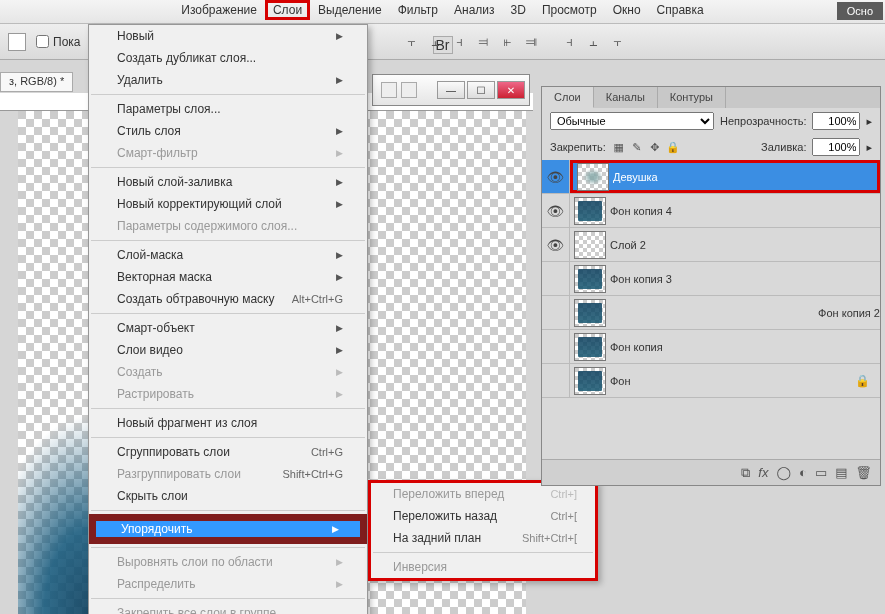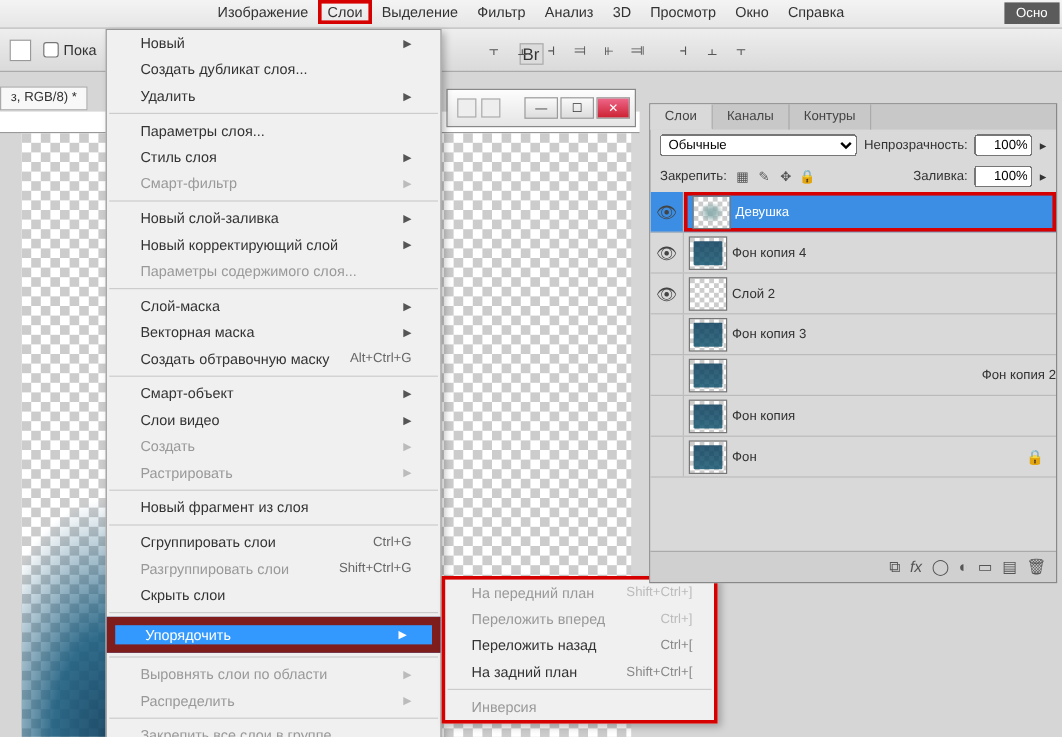--- a/index.html
+++ b/index.html
@@ -228,24 +228,20 @@
       <span class="arrow">▶</span>
     </div>
     <div class="sep"></div>
     <div class="mi disabled">
       <span>Закрепить все слои в группе...</span>
     </div>
   </div>
 
 <div class="submenu highlighted-box" id="submenu">
     <div class="mi disabled">
-      <span>На передний план</span>
-      <span class="shortcut">Shift+Ctrl+]</span>
-    </div>
-    <div class="mi disabled">
       <span>Переложить вперед</span>
       <span class="shortcut">Ctrl+]</span>
     </div>
     <div class="mi">
       <span>Переложить назад</span>
       <span class="shortcut">Ctrl+[</span>
     </div>
     <div class="mi">
       <span>На задний план</span>
       <span class="shortcut">Shift+Ctrl+[</span>

